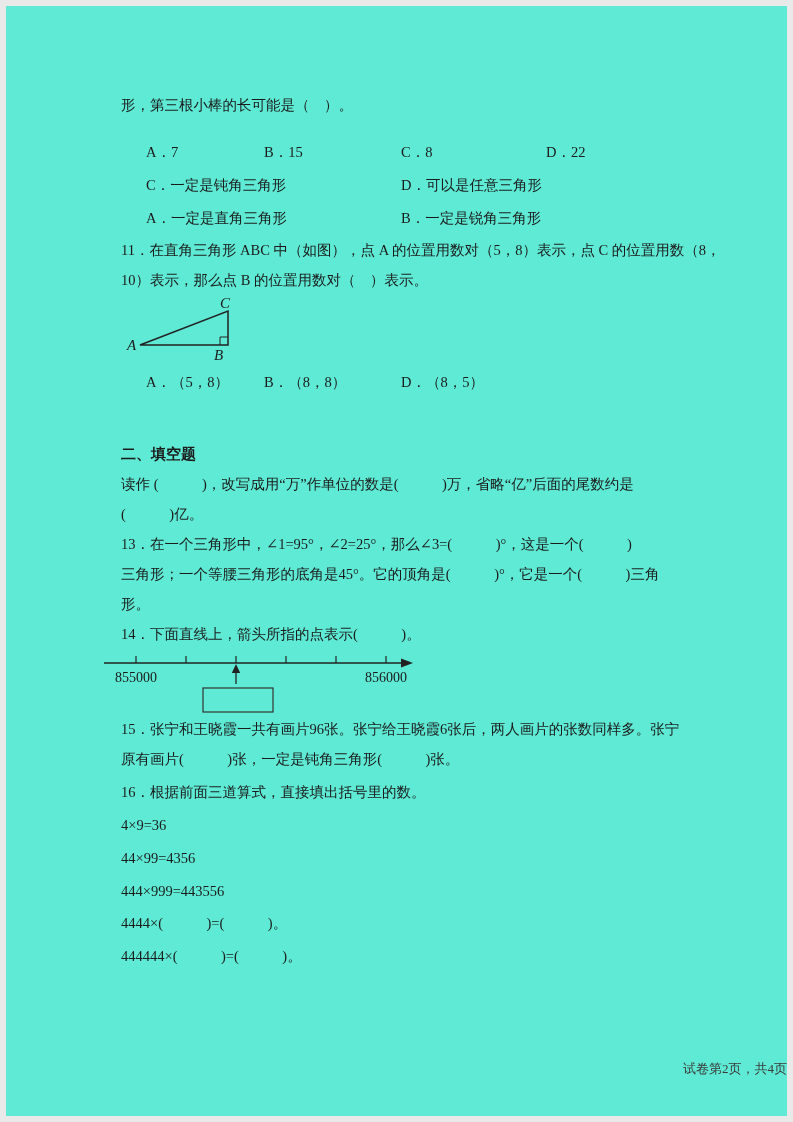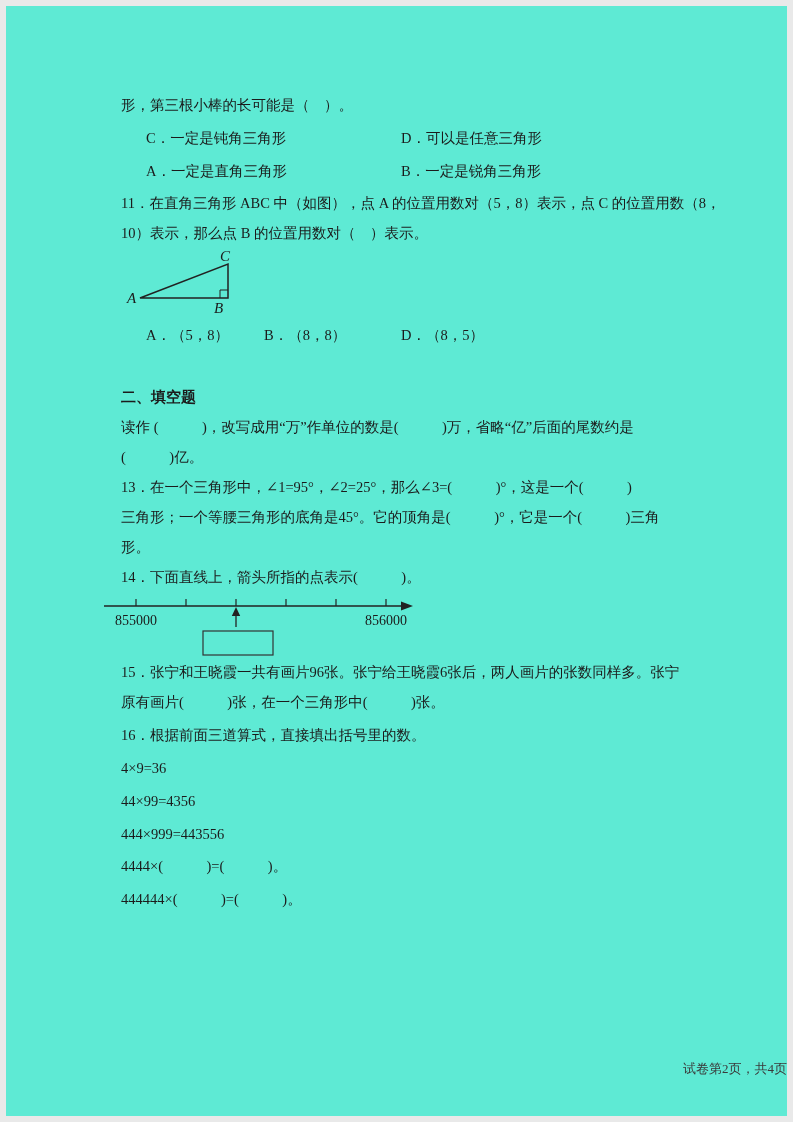--- a/index.html
+++ b/index.html
@@ -24,41 +24,47 @@
   .line { white-space:pre; }
   .opt-row { padding-left:25px; }
   .opt-row span { white-space:pre; display:block; }
   .row4 { display:grid; grid-template-columns:118px 137px 145px auto; }
   .row2 { display:grid; grid-template-columns:255px auto; }
   .m-opts  { margin-top:17px; }
   .m-q10   { margin-top:7px; }
   .m-sm    { margin-top:3px; }
   .m-xs    { margin-top:2px; }
   .m-q11o  { margin-top:4px; }
-  .m-sect  { margin-top:32px; }
+  .m-sect  { margin-top:42px; }
   .section-title { font-weight:bold; font-size:15px; }
   .fig-triangle  { display:block; margin:2px 0 0 5px; }
   .fig-numberline{ display:block; margin:3px 0 0 -20px; }
   svg text { font-family:"Liberation Serif","DejaVu Serif",serif; fill:#1b1b1b; }
   .footer {
     position:absolute;
     left:0; right:0; bottom:38px;
     text-align:right;
     font-size:13px;
     color:#3a3a3a;
   }
 </style>
 </head>
 <body>
 
 <div class="sheet">
   <div class="content">
 
     <p class="line">形，第三根小棒的长可能是（    ）。</p>
 
+    <div class="opt-row row4 m-opts">
+      <span>A．7</span>
+      <span>B．15</span>
+      <span>C．8</span>
+      <span>D．22</span>
+    </div>
 
 
     <div class="opt-row row2 m-sm">
       <span>C．一定是钝角三角形</span>
       <span>D．可以是任意三角形</span>
     </div>
     <div class="opt-row row2 m-sm">
       <span>A．一定是直角三角形</span>
       <span>B．一定是锐角三角形</span>
     </div>
@@ -101,21 +107,21 @@
       <line x1="235" y1="4" x2="235" y2="11" stroke="#222" stroke-width="1.2"></line>
       <line x1="285" y1="4" x2="285" y2="11" stroke="#222" stroke-width="1.2"></line>
       <line x1="135" y1="32" x2="135" y2="17" stroke="#222" stroke-width="1.3"></line>
       <polygon points="135,12 130.8,21 139.2,21" fill="#222"></polygon>
       <text x="35" y="30" font-size="14" text-anchor="middle">855000</text>
       <text x="285" y="30" font-size="14" text-anchor="middle">856000</text>
       <rect x="102" y="36" width="70" height="24" fill="none" stroke="#333" stroke-width="1.2"></rect>
     </svg>
 
     <p class="line">15．张宁和王晓霞一共有画片96张。张宁给王晓霞6张后，两人画片的张数同样多。张宁</p>
-    <p class="line">原有画片(            )张，在一个三角形中(            )张。</p>
+    <p class="line">原有画片(            )张，一定是钝角三角形(            )张。</p>
 
     <p class="line m-sm">16．根据前面三道算式，直接填出括号里的数。</p>
     <p class="line m-sm">4×9=36</p>
     <p class="line m-sm">44×99=4356</p>
     <p class="line m-sm">444×999=443556</p>
     <p class="line m-xs">4444×(            )=(            )。</p>
     <p class="line m-sm">444444×(            )=(            )。</p>
 
   </div>
 

